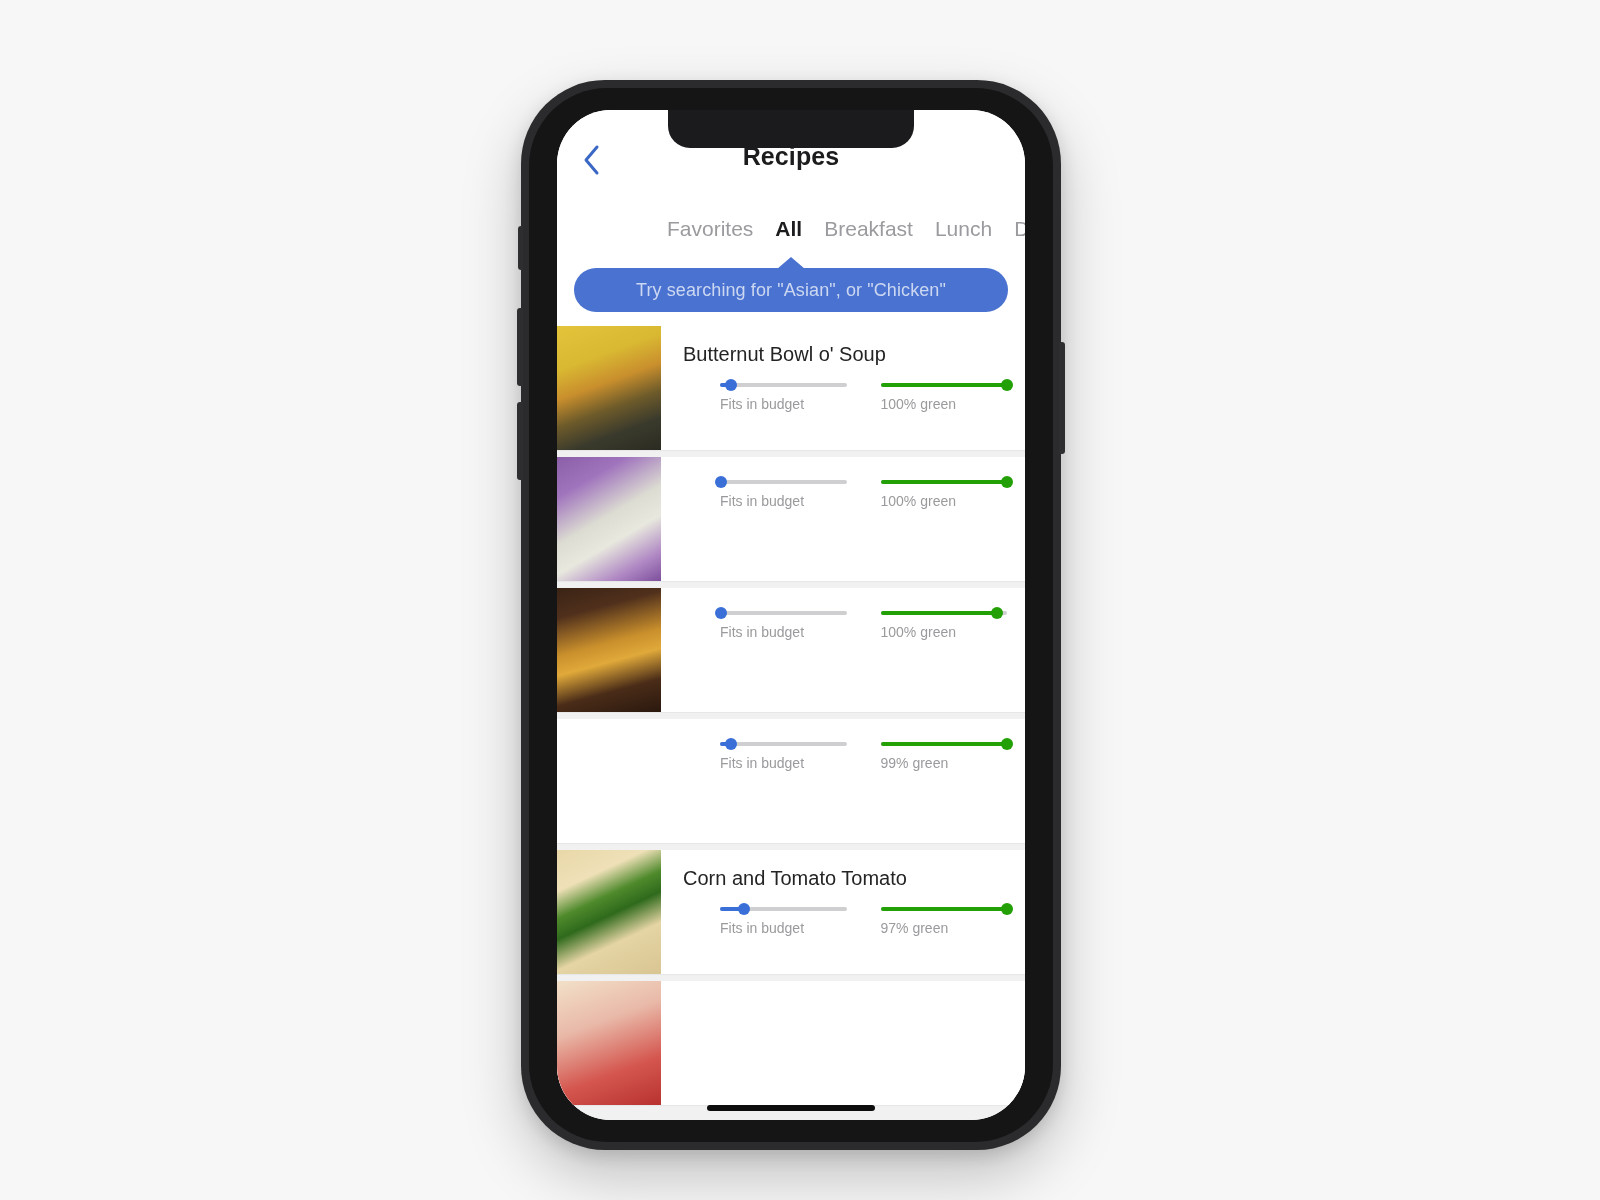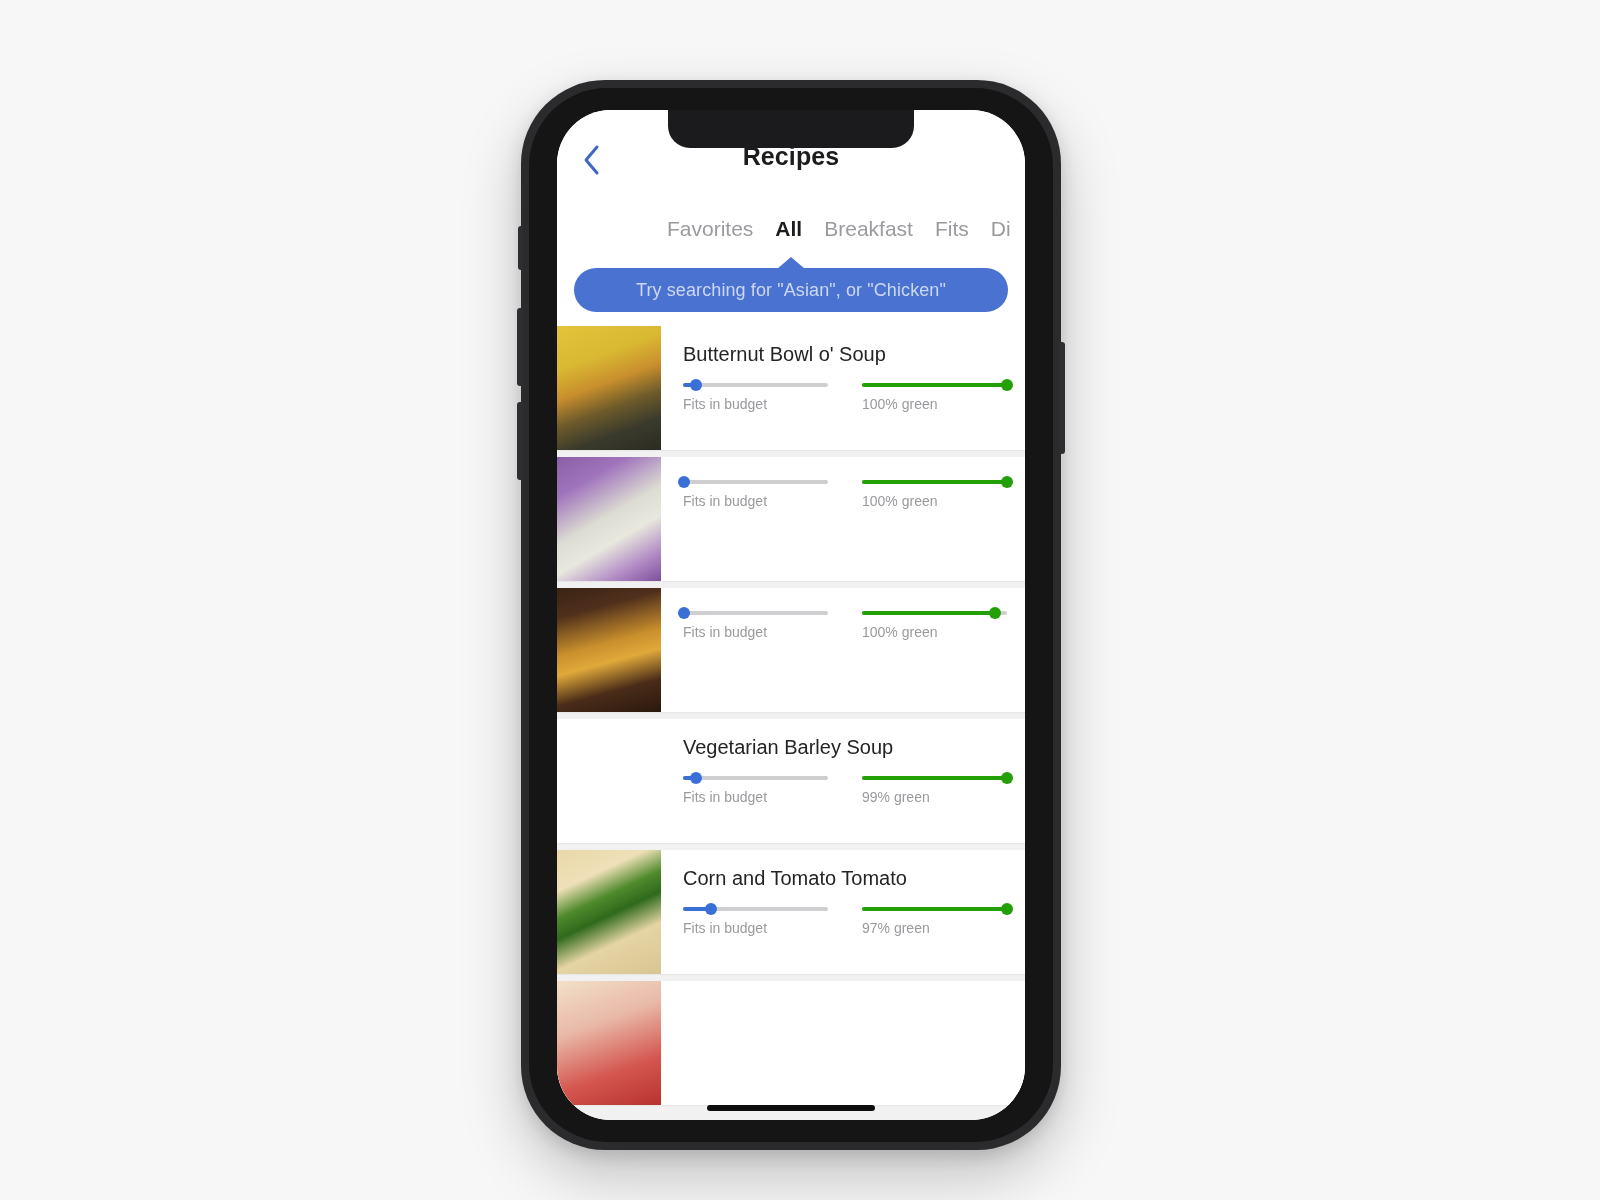--- a/index.html
+++ b/index.html
@@ -111,21 +111,21 @@
   }
   .thumb {
     width: 104px; min-width: 104px;
     background-size: cover; background-position: center;
   }
   .card-body { flex: 1; padding: 16px 18px 0 22px; }
   .recipe-title {
     font-size: 20px; color: #242426; line-height: 1.2;
     margin-bottom: 10px;
   }
-  .meters { display: flex; gap: 34px; }
+  .meters { display: flex; gap: 34px; margin-left: 37px; }
   .meter { flex: 1; }
   .track {
     position: relative;
     height: 4px; border-radius: 2px;
     background: #cfcfd2;
     margin: 7px 0 9px 0;
   }
   .fill {
     position: absolute; left: 0; top: 0; height: 4px; border-radius: 2px;
   }
@@ -168,21 +168,21 @@
             </svg>
           </span>
         </div>
         <div class="page-title">Recipes</div>
       </div>
 
       <div class="tabs">
         <div class="tab">Favorites</div>
         <div class="tab active">All</div>
         <div class="tab">Breakfast</div>
-        <div class="tab">Fits</div>
+        <div class="tab">Lunch</div>
         <div class="tab">Di</div>
       </div>
 
       <div class="tooltip-wrap">
         <div class="tooltip">
           <div class="tooltip-arrow"></div>
           <span class="tooltip-text">Try searching for "Asian", or "Chicken"</span>
         </div>
       </div>
 
@@ -247,21 +247,20 @@
                     <div class="knob" style="left: 92%; background: rgb(34, 160, 6);"></div>
                   </div>
                   <div class="meter-label">100% green</div>
                 </div>
               </div>
             </div>
           </div>
           <div class="card">
             <div class="thumb"></div>
             <div class="card-body">
-              <div class="recipe-title">Vegetarian Barley Soup</div>
               <div class="meters">
                 <div class="meter">
                   <div class="track">
                     <div class="fill" style="width: 9%; background: rgb(58, 111, 216);"></div>
                     <div class="knob" style="left: 9%; background: rgb(58, 111, 216);"></div>
                   </div>
                   <div class="meter-label">Fits in budget</div>
                 </div>
                 <div class="meter">
                   <div class="track">

